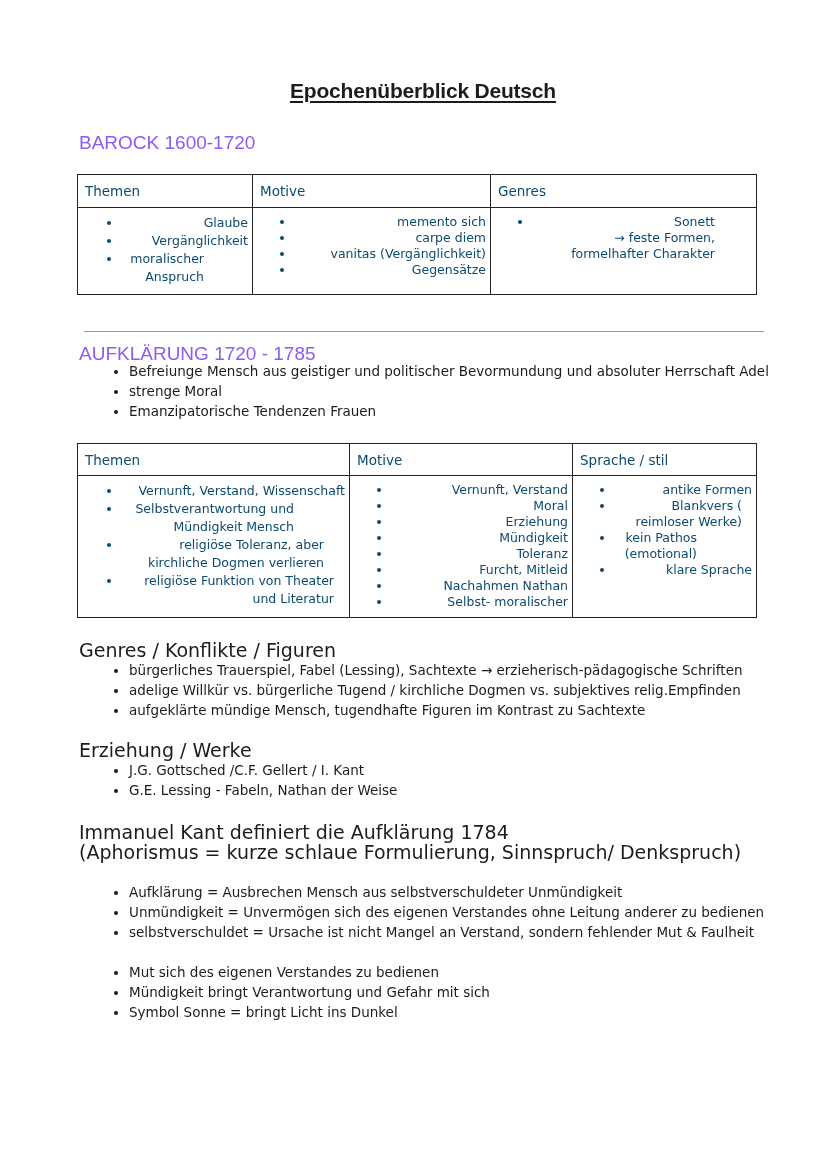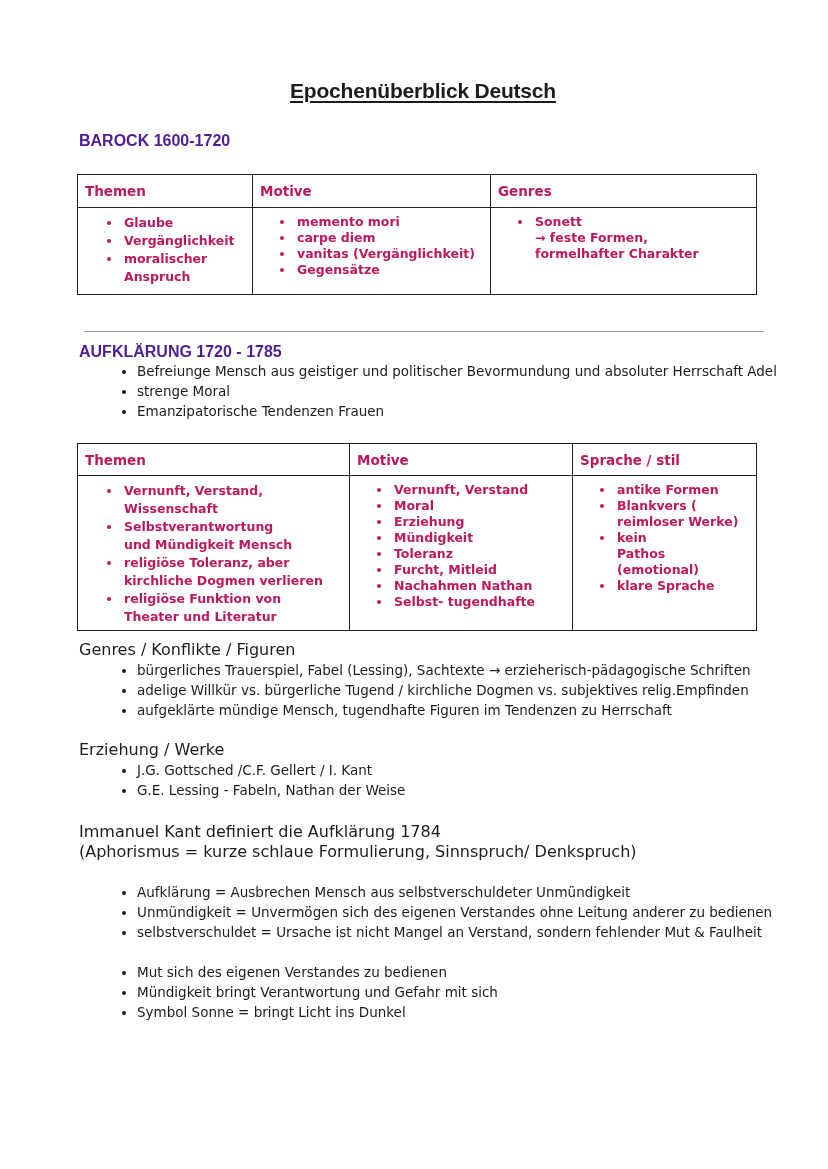--- a/index.html
+++ b/index.html
@@ -7,48 +7,48 @@
       width: 828px; height: 1169px; position: relative; overflow: hidden;
       font-family: "DejaVu Sans", sans-serif; color: #1c1c1c;
     }
     .title {
       position: absolute; left: 0; width: 846px; top: 79px; text-align: center;
       font-family: "Liberation Sans", sans-serif; font-weight: bold; font-size: 21px;
       text-decoration: underline; text-underline-offset: 3px; letter-spacing: -0.2px;
     }
     .h-section {
       position: absolute; left: 79px;
-      font-family: "Liberation Sans", sans-serif; font-weight: bold; font-size: 16px;
-      color: #4c1d95;
+      font-family: "Liberation Sans", sans-serif; font-weight: normal; font-size: 19px;
+      color: #8b5cf6;
     }
     table.epoch {
       position: absolute; border-collapse: collapse;
       border: 1.5px solid #222;
     }
     table.epoch th, table.epoch td {
       border: 1.5px solid #222; vertical-align: top; text-align: left;
-      font-weight: bold; font-size: 12.5px; color: #be185d; margin-top: 20px;
+      font-weight: normal; font-size: 12.5px; color: #0c4a6e; margin-top: 20px;
     }
     table.epoch th { padding: 8px 7px 6px 7px; font-size: 13.5px; }
-    table.epoch td { padding: 6px 4px 4px 4px; }
+    table.epoch td { padding: 6px 4px 4px 4px; text-align: right; }
     ul.cell-list {
       margin: 0; padding-left: 56px; list-style: disc; line-height: 16px;
     }
     ul.cell-list li { padding-left: 2px; }
     .hr {
       position: absolute; left: 84px; width: 680px; top: 331px; height: 0;
       border-top: 1.6px solid #9a9a9a;
     }
     ul.doc-list {
       position: absolute; left: 79px; margin: 0; padding-left: 50px;
       font-size: 13.5px; line-height: 20px; color: #1c1c1c; list-style: disc;
     }
-    ul.doc-list li { padding-left: 0px; margin-left: 8px; }
+    ul.doc-list li { padding-left: 0px; }
     .plain {
-      position: absolute; left: 79px; font-size: 16px; line-height: 20px; color: #1c1c1c;
+      position: absolute; left: 79px; font-size: 19px; line-height: 20px; color: #1c1c1c;
     }
   </style>
 </head>
 <body>
 
 <div class="title">Epochenüberblick Deutsch</div>
 
 <div class="h-section" style="top:132px;">BAROCK  1600-1720</div>
 
 <table class="epoch" style="left:77px; top:174px; width:680px; height:121px;">
@@ -61,21 +61,21 @@
   <tr>
     <td>
       <ul class="cell-list" style="padding-left:40px; line-height:18px;">
         <li>Glaube</li>
         <li>Vergänglichkeit</li>
         <li style="width:80px;">moralischer Anspruch</li>
       </ul>
     </td>
     <td>
       <ul class="cell-list" style="padding-left:38px;">
-        <li>memento mori</li>
+        <li>memento sich</li>
         <li>carpe diem</li>
         <li>vanitas (Vergänglichkeit)</li>
         <li>Gegensätze</li>
       </ul>
     </td>
     <td>
       <ul class="cell-list" style="padding-left:38px;">
         <li style="white-space:pre-line; width:180px;">Sonett
 → feste Formen, formelhafter Charakter</li>
       </ul>
@@ -112,40 +112,40 @@
     </td>
     <td>
       <ul class="cell-list" style="padding-left:38px;">
         <li>Vernunft, Verstand</li>
         <li>Moral</li>
         <li>Erziehung</li>
         <li>Mündigkeit</li>
         <li>Toleranz</li>
         <li>Furcht, Mitleid</li>
         <li>Nachahmen Nathan</li>
-        <li>Selbst- tugendhafte</li>
+        <li>Selbst- moralischer</li>
       </ul>
     </td>
     <td>
       <ul class="cell-list" style="padding-left:38px;">
         <li>antike Formen</li>
         <li style="width:125px;">Blankvers ( reimloser Werke)</li>
         <li style="width:80px;">kein Pathos (emotional)</li>
         <li>klare Sprache</li>
       </ul>
     </td>
   </tr>
 </tbody>
   </table>
 
 <div class="plain" style="top:640px;">Genres / Konflikte / Figuren</div>
 <ul class="doc-list" style="top:660px;">
   <li>bürgerliches Trauerspiel, Fabel (Lessing), Sachtexte → erzieherisch-pädagogische Schriften</li>
   <li>adelige Willkür vs. bürgerliche Tugend / kirchliche Dogmen vs. subjektives relig.Empfinden</li>
-  <li>aufgeklärte mündige Mensch, tugendhafte Figuren im Tendenzen zu Herrschaft</li>
+  <li>aufgeklärte mündige Mensch, tugendhafte Figuren im Kontrast zu Sachtexte</li>
 </ul>
 
 <div class="plain" style="top:740px;">Erziehung / Werke</div>
 <ul class="doc-list" style="top:760px;">
   <li>J.G. Gottsched /C.F. Gellert / I. Kant</li>
   <li>G.E. Lessing - Fabeln, Nathan der Weise</li>
 </ul>
 
 <div class="plain" style="top:822px;">Immanuel Kant definiert die Aufklärung 1784</div>
 <div class="plain" style="top:842px;">(Aphorismus = kurze schlaue Formulierung, Sinnspruch/ Denkspruch)</div>

